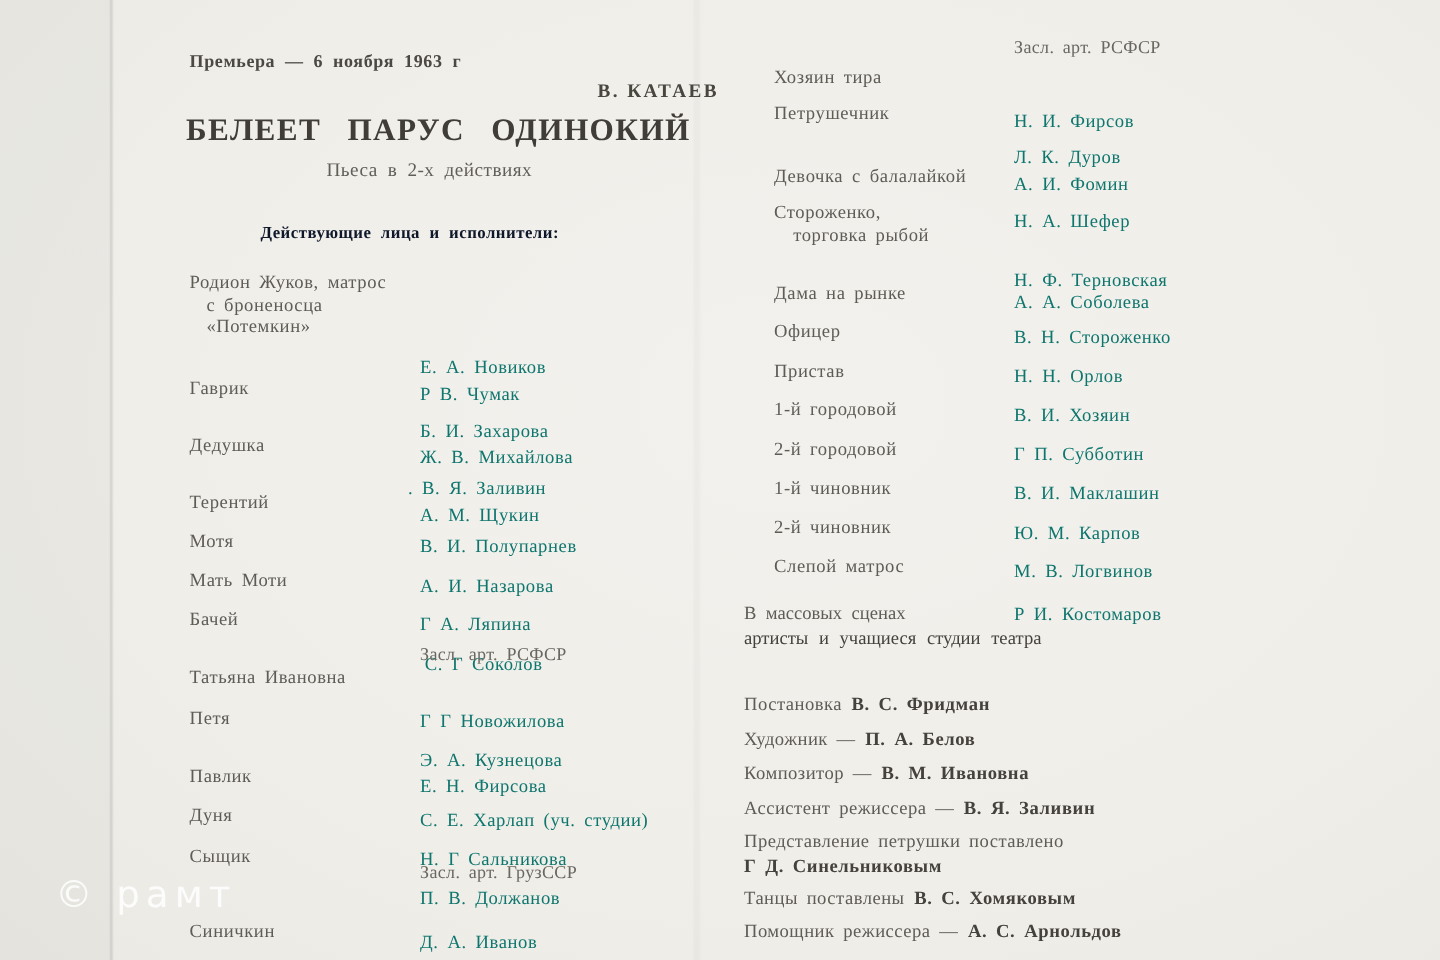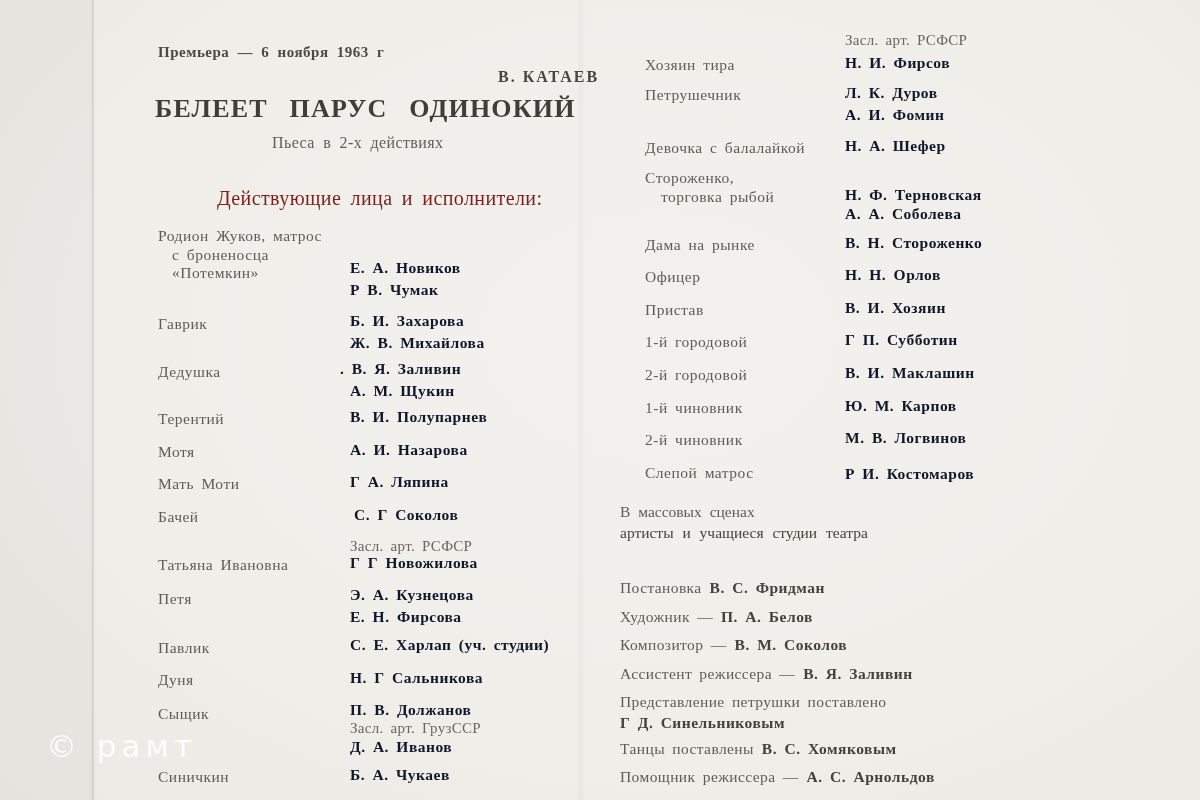--- a/index.html
+++ b/index.html
@@ -10,23 +10,23 @@
       linear-gradient(90deg, rgba(0,0,0,0.028) 0px, rgba(0,0,0,0.028) 91px, rgba(0,0,0,0.10) 92px, rgba(0,0,0,0.10) 93px, rgba(0,0,0,0.0) 95px),
       linear-gradient(90deg, rgba(0,0,0,0) 0px, rgba(0,0,0,0) 577px, rgba(0,0,0,0.025) 579px, rgba(0,0,0,0.025) 582px, rgba(0,0,0,0) 585px),
       radial-gradient(ellipse at 55% 42%, #f2f1ed 0%, #efeee9 62%, #eae9e4 100%);
     font-family:"Liberation Serif","DejaVu Serif",serif;
   }
   .t{position:absolute;white-space:nowrap;}
   .premiere{font-size:15px;font-weight:bold;color:#4c4944;letter-spacing:.5px;word-spacing:4px;}
   .author{font-size:16px;font-weight:bold;color:#49463f;letter-spacing:2px;}
   .title{font-size:26px;font-weight:bold;color:#403d38;letter-spacing:1.2px;word-spacing:14px;}
   .subtitle{font-size:16px;color:#615e58;letter-spacing:.4px;word-spacing:4px;}
-  .casthead{font-size:20px;font-weight:normal;color:#7f1d1d;letter-spacing:.4px;word-spacing:4px;}
+  .casthead{font-size:14px;font-weight:bold;color:#0f172a;letter-spacing:.4px;word-spacing:4px;}
   .role{font-size:15.5px;color:#5f5c56;letter-spacing:.5px;word-spacing:3px;}
-  .name{font-size:15.5px;font-weight:bold;color:#0f172a;letter-spacing:.5px;word-spacing:3px;}
+  .name{font-size:15.5px;font-weight:normal;color:#0f766e;letter-spacing:.5px;word-spacing:3px;margin-top:39px;}
   .hon{font-size:15px;color:#6a6761;letter-spacing:.3px;word-spacing:3px;}
   .cline{position:absolute;left:620px;width:450px;white-space:nowrap;}
   .mass1{font-size:15.5px;color:#5f5c56;word-spacing:4px;}
   .mass2{font-size:15.5px;font-weight:normal;color:#45423d;word-spacing:5px;}
   .clabel{font-size:15.5px;color:#5f5c56;letter-spacing:.4px;word-spacing:3px;}
   .cname{font-size:15.5px;font-weight:bold;color:#45423d;letter-spacing:.5px;word-spacing:3px;margin-left:8px;}
   .watermark{
     position:absolute;left:46px;top:728px;
     font-family:"DejaVu Sans","Liberation Sans",sans-serif;
     font-size:31px;color:rgba(255,255,255,0.85);letter-spacing:5px;
@@ -132,21 +132,21 @@
 <div class="cline mass1" style="top:503px">В массовых сценах</div>
 <div class="cline mass2" style="top:524px">артисты и учащиеся студии театра</div>
 
 <div class="cline" style="top:579px">
   <span class="clabel">Постановка</span><span class="cname">В. С. Фридман</span>
 </div>
 <div class="cline" style="top:608px">
   <span class="clabel">Художник —</span><span class="cname">П. А. Белов</span>
 </div>
 <div class="cline" style="top:636px">
-  <span class="clabel">Композитор —</span><span class="cname">В. М. Соколов</span>
+  <span class="clabel">Композитор —</span><span class="cname">В. М. Ивановна</span>
 </div>
 <div class="cline" style="top:665px">
   <span class="clabel">Ассистент режиссера —</span><span class="cname">В. Я. Заливин</span>
 </div>
 <div class="cline" style="top:693px">
   <span class="clabel">Представление петрушки поставлено</span>
 </div>
 <div class="cline" style="top:714px">
   <span class="cname" style="margin-left:0">Г Д. Синельниковым</span>
 </div>

